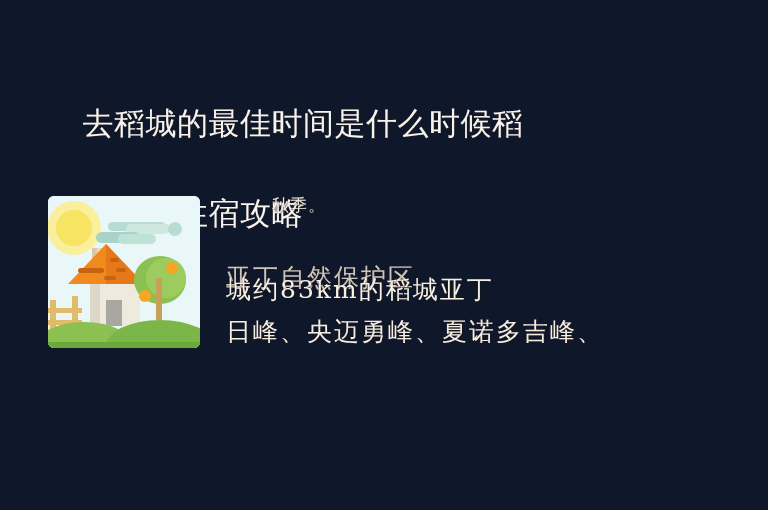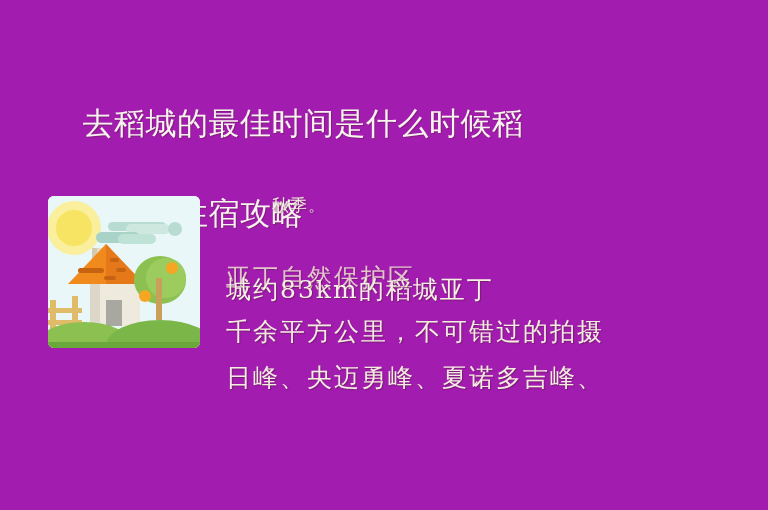--- a/index.html
+++ b/index.html
@@ -11,21 +11,21 @@
     height: 510px;
     overflow: hidden;
     background: #8d5e39;
     font-family: "Liberation Sans", "DejaVu Sans", sans-serif;
     position: relative;
   }
 
   .page {
     position: absolute;
     inset: 0;
-    background: #a21caf;
+    background: #0f172a;
   }
 
   
   .title {
     position: absolute;
     left: 46px;
     top: 56px;
     width: 610px;
     font-size: 31px;
     line-height: 45px;
@@ -147,17 +147,16 @@
   </div>
 
   <div class="bodytext">
     <span class="ln ln-first">秋季。</span>
 
     <span class="overlap-wrap">
       <span class="layer layer-top">亚丁自然保护区</span>
       <span class="layer layer-bottom">城约83km的稻城亚丁</span>
     </span>
 
-    <span class="ln">千余平方公里，不可错过的拍摄</span>
     <span class="ln">日峰、央迈勇峰、夏诺多吉峰、</span>
   </div>
 
 </div>
 
 </body></html>

